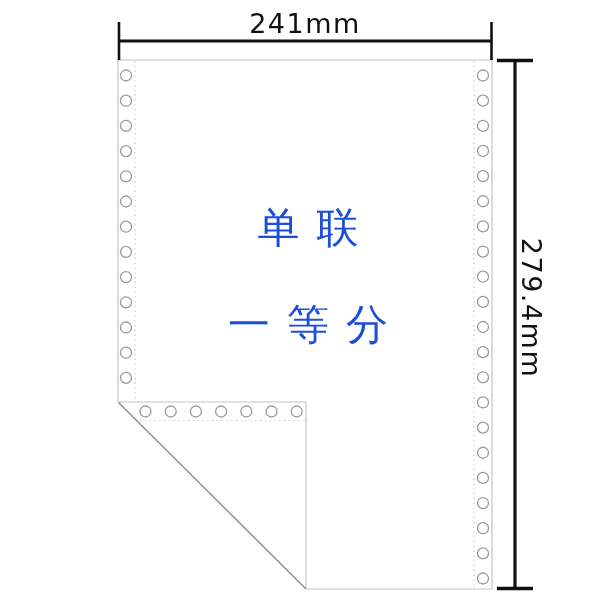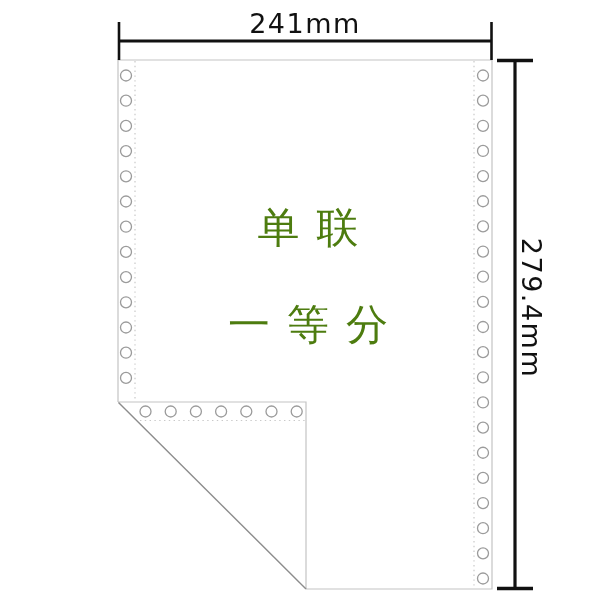--- a/index.html
+++ b/index.html
@@ -41,21 +41,21 @@
     left: 531px;
     top: 300px;
     transform: translate(-50%, -50%) rotate(90deg);
     transform-origin: center;
   }
   .cjk-label {
     position: absolute;
     left: 120px;
     width: 385px;
     text-align: center;
-    color: #4d7c0f;
+    color: #1d4ed8;
     font-size: 42px;
     line-height: 50px;
     letter-spacing: 17px;
     padding-left: 8px;
     box-sizing: border-box;
     white-space: nowrap;
     font-family: "Liberation Serif", "DejaVu Serif", serif;
   }
   .cjk-label-1 { top: 195px; }
   .cjk-label-2 { top: 292px; }

